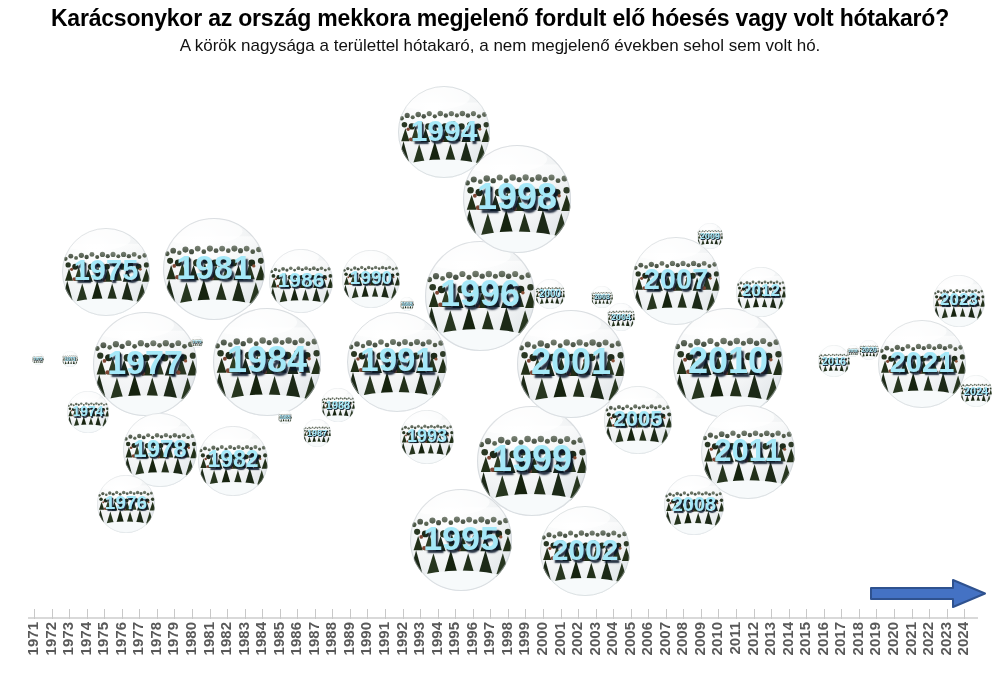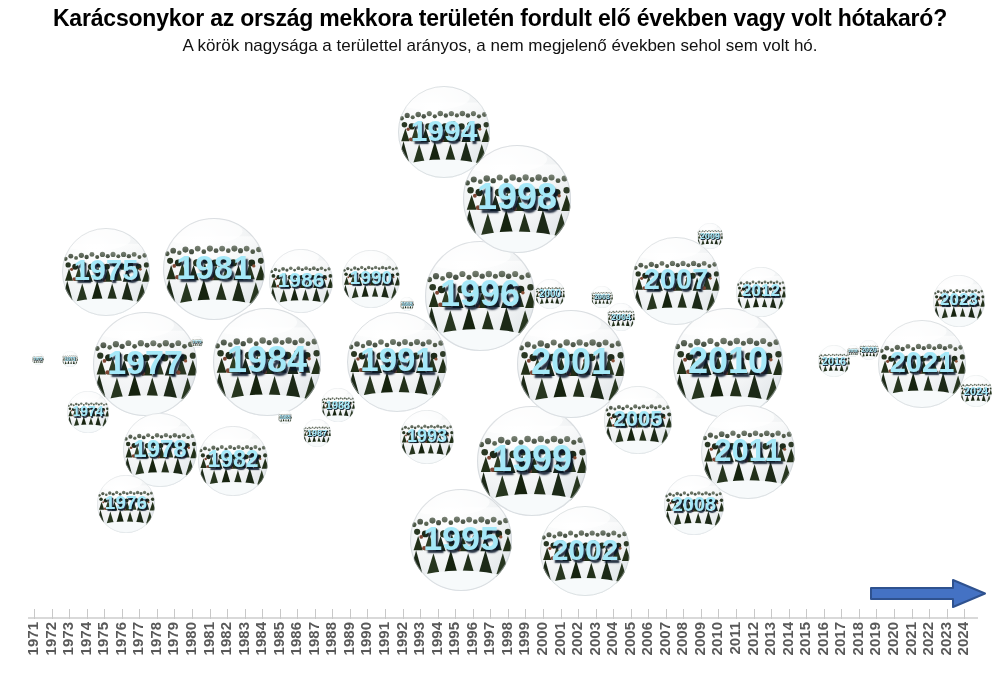--- a/index.html
+++ b/index.html
@@ -104,22 +104,22 @@
         <ellipse cx="50" cy="101" rx="64" ry="21" fill="#f7fafb"></ellipse>
         <rect x="0" y="18" width="100" height="22" fill="url(#mistG)" opacity="0.65"></rect>
         <ellipse cx="36" cy="13" rx="42" ry="13" fill="#ffffff" opacity="0.65"></ellipse>
       </g>
       <circle cx="50" cy="50" r="49.5" fill="none" stroke="#c2c9cd" stroke-opacity="0.55" stroke-width="1"></circle>
     </symbol>
   </defs>
 </svg>
 
 <div class="stage">
-  <h1 class="title">Karácsonykor az ország mekkora területén fordult elő években vagy volt hótakaró?</h1>
-  <p class="subtitle">A körök nagysága a területtel arányos, a nem megjelenő években sehol sem volt hó.</p>
+  <h1 class="title">Karácsonykor az ország mekkora megjelenő fordult elő hóesés vagy volt hótakaró?</h1>
+  <p class="subtitle">A körök nagysága a területtel hótakaró, a nem megjelenő években sehol sem volt hó.</p>
 
   <div id="plot">
       <div class="bubble" style="left: 425px; top: 241px; height: 110px; width: 110px; z-index: 10;">
         <svg class="tex" viewBox="0 0 100 100" aria-hidden="true">
           <use href="#snowBall" xlink:href="#snowBall"></use>
         </svg>
         <span class="yr" style="font-size: 36px; color: rgb(165, 232, 248);">1996</span>
       </div>
       <div class="bubble" style="left: 477px; top: 406px; height: 110px; width: 110px; z-index: 11;">
         <svg class="tex" viewBox="0 0 100 100" aria-hidden="true">

